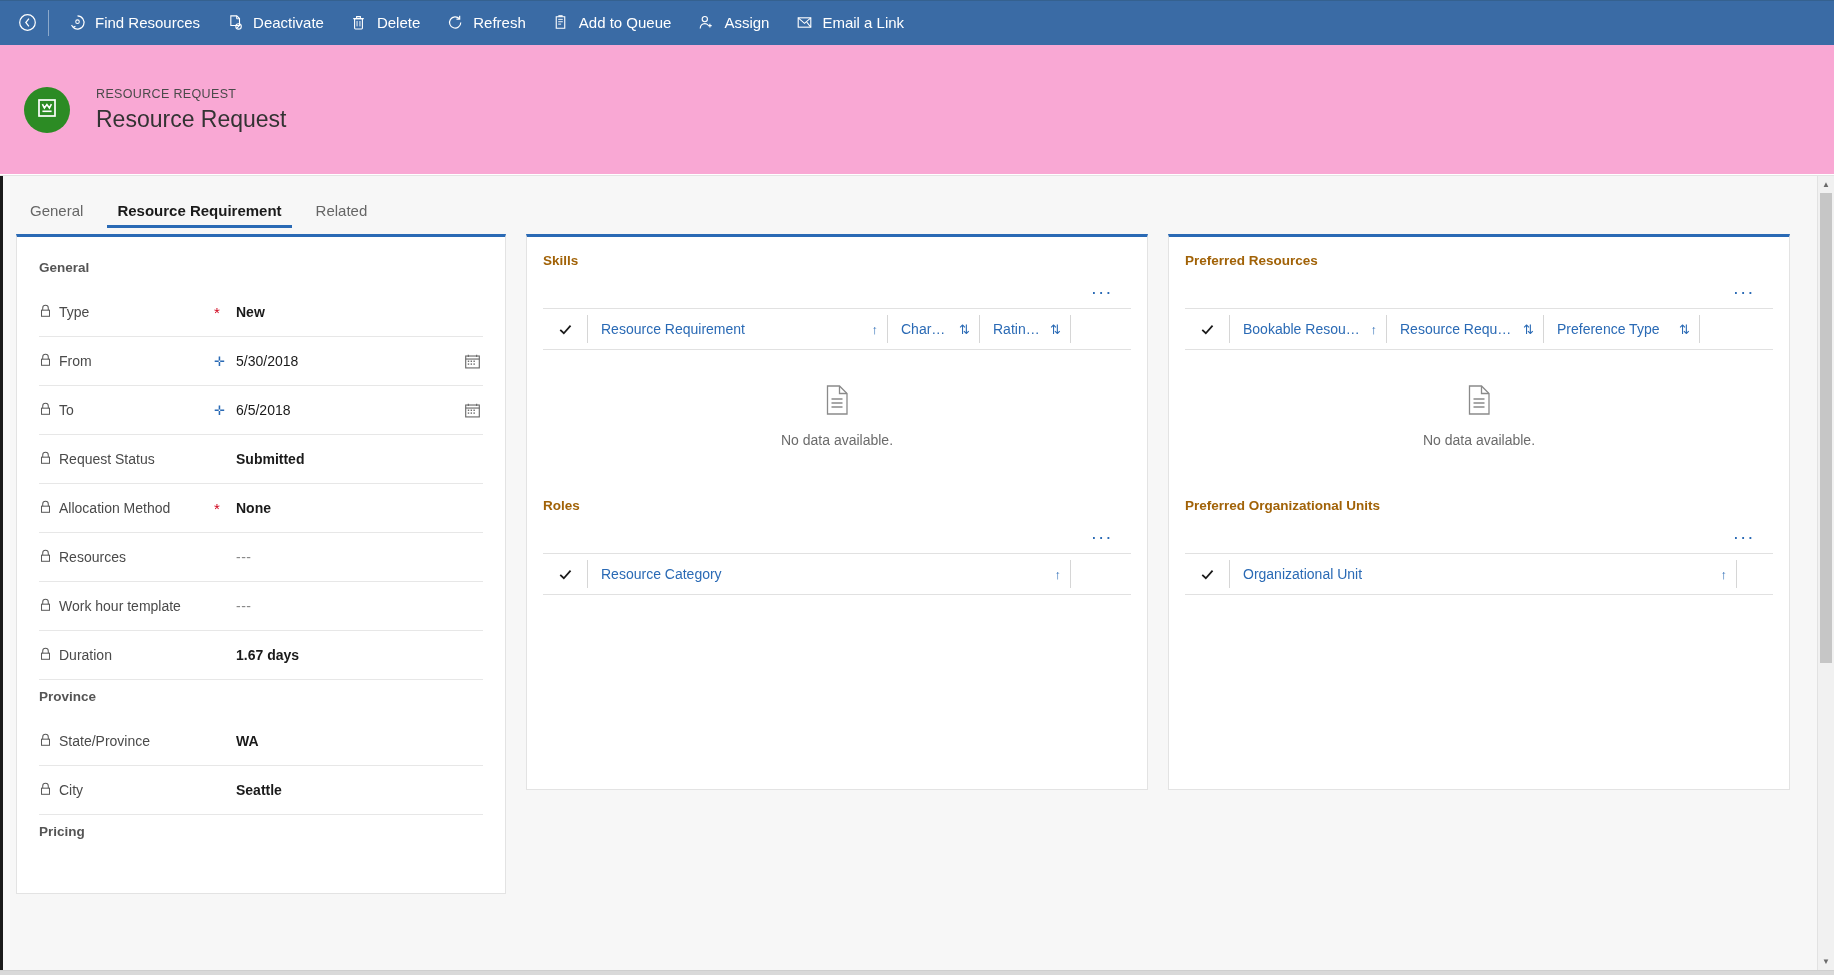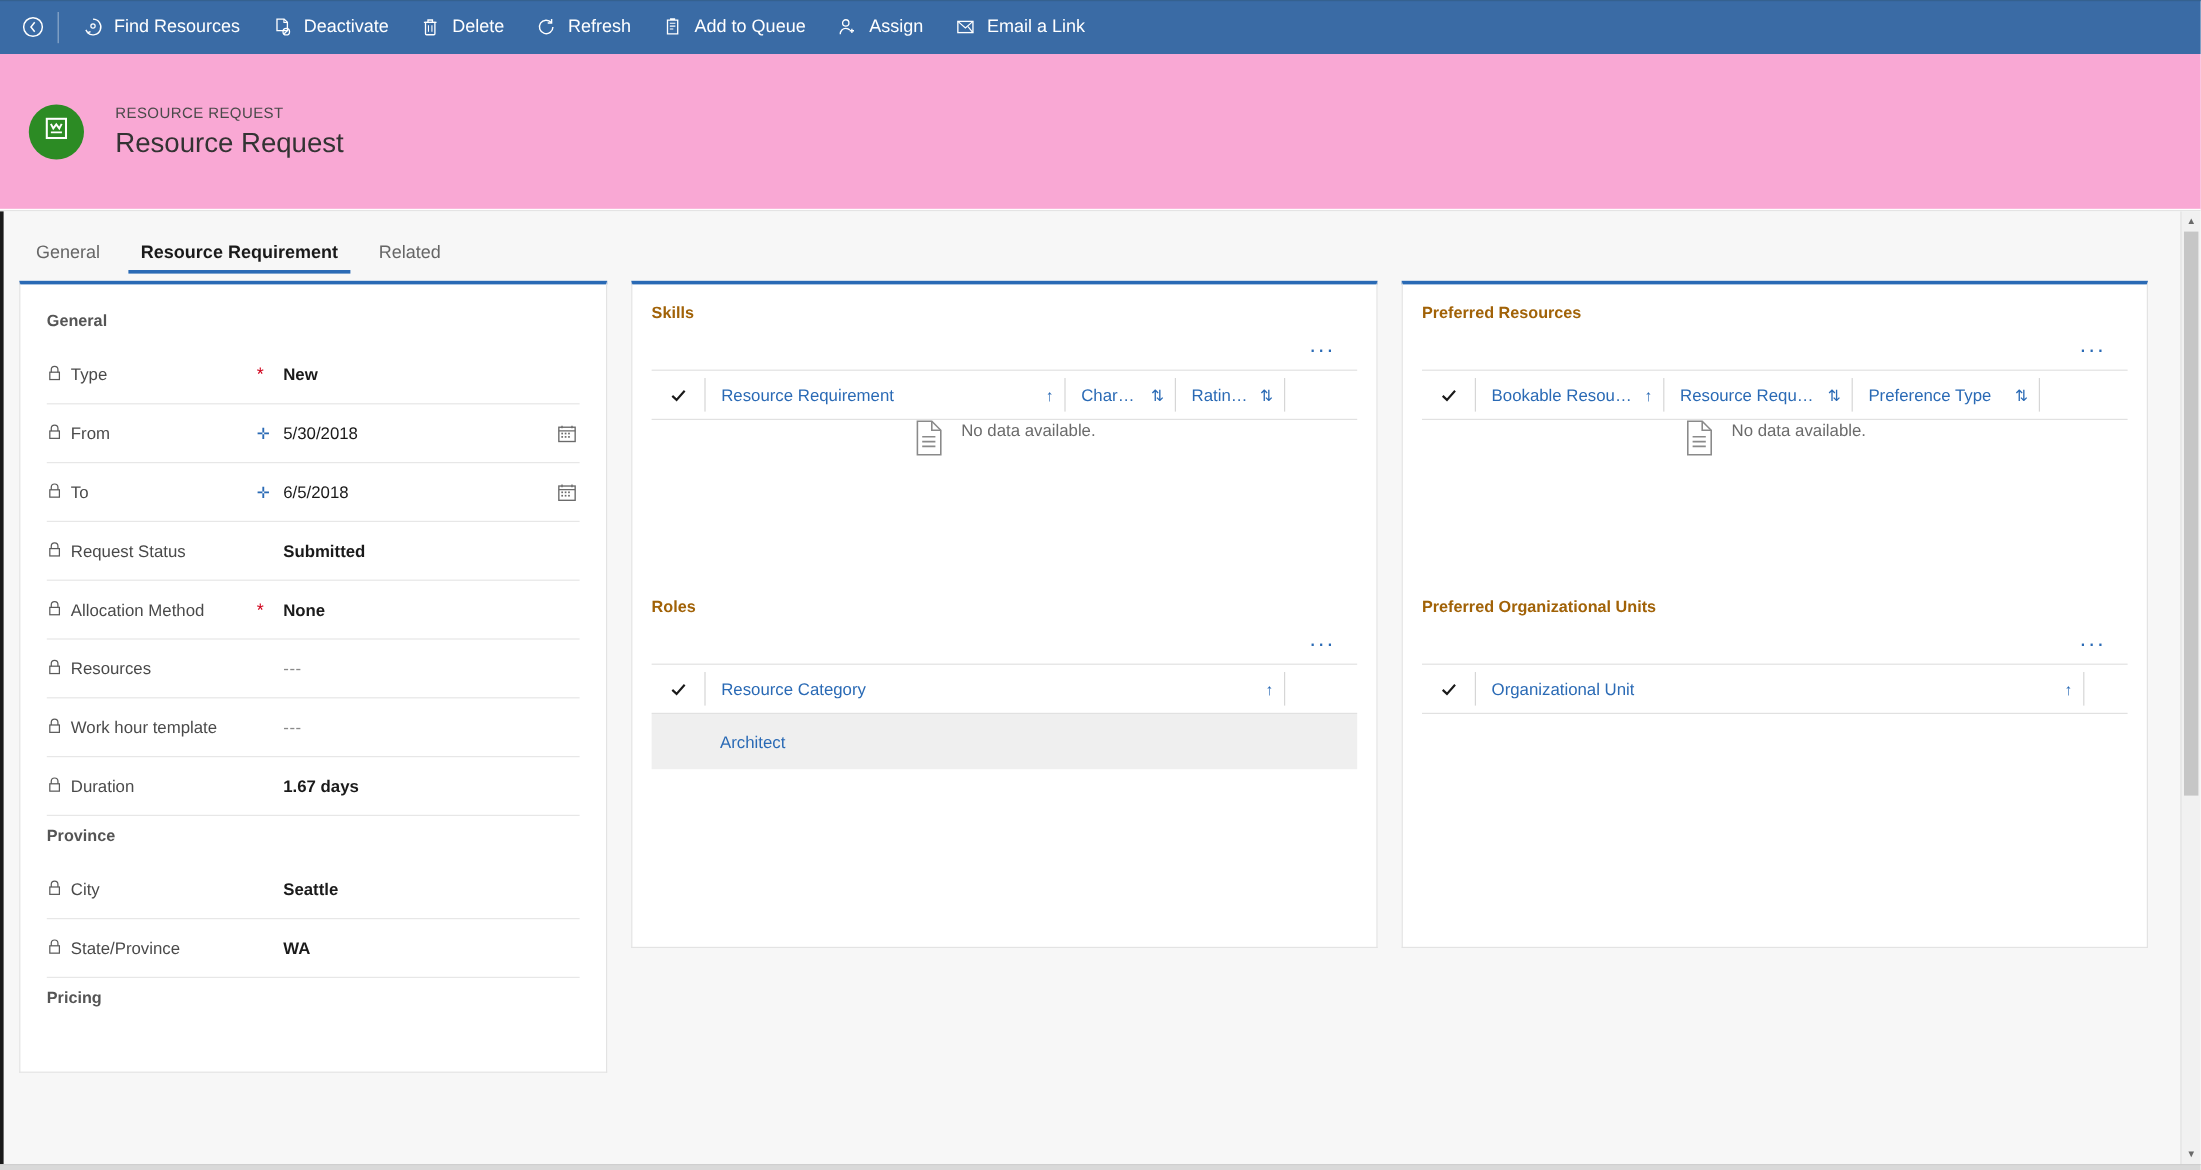--- a/index.html
+++ b/index.html
@@ -225,21 +225,22 @@
     padding: 0 9px 0 13px;
     cursor: pointer;
     overflow: hidden;
     white-space: nowrap;
   }
   .sg-col .lab { overflow: hidden; text-overflow: ellipsis; }
   .sg-col .srt { margin-left: 10px; font-size: 13px; flex: 0 0 auto; }
   .sg-empty {
     height: 132px;
     display: flex;
-    flex-direction: row;
+    flex-direction: column;
+    align-items: center;
     justify-content: center;
     gap: 13px;
   }
   .sg-empty-text { font-size: 14px; color: #6b6b6b; }
   .sg-row {
     display: flex;
     align-items: center;
     height: 46px;
     background: #efefef;
     font-size: 14px;
@@ -541,36 +542,36 @@
 
         <div class="sect-title">Province</div>
 
 
         <div class="frow">
           <div class="flabel">
             <span><svg width="13" height="14" viewBox="0 0 14 15">
                   <path d="M4 6.6V4.4a3 3 0 0 1 6 0v2.2" fill="none" stroke="#5a5a5a" stroke-width="1.1"></path>
                   <rect x="2.7" y="6.6" width="8.6" height="6.6" fill="none" stroke="#5a5a5a" stroke-width="1.1"></rect>
                 </svg></span>
+            <span>State/Province</span>
+          </div>
+          <div class="req-star"></div>
+          <div class="fvalue bold">WA</div>
+        </div>
+
+        <div class="frow">
+          <div class="flabel">
+            <span><svg width="13" height="14" viewBox="0 0 14 15">
+                  <path d="M4 6.6V4.4a3 3 0 0 1 6 0v2.2" fill="none" stroke="#5a5a5a" stroke-width="1.1"></path>
+                  <rect x="2.7" y="6.6" width="8.6" height="6.6" fill="none" stroke="#5a5a5a" stroke-width="1.1"></rect>
+                </svg></span>
             <span>City</span>
           </div>
           <div class="req-star"></div>
           <div class="fvalue bold">Seattle</div>
-        </div>
-
-        <div class="frow">
-          <div class="flabel">
-            <span><svg width="13" height="14" viewBox="0 0 14 15">
-                  <path d="M4 6.6V4.4a3 3 0 0 1 6 0v2.2" fill="none" stroke="#5a5a5a" stroke-width="1.1"></path>
-                  <rect x="2.7" y="6.6" width="8.6" height="6.6" fill="none" stroke="#5a5a5a" stroke-width="1.1"></rect>
-                </svg></span>
-            <span>State/Province</span>
-          </div>
-          <div class="req-star"></div>
-          <div class="fvalue bold">WA</div>
         </div>
 
         <div class="sect-title">Pricing</div>
       </div>
     </div>
 
     <div class="card card-mid">
 
       <div class="sg">
         <div class="sg-title">Skills</div>
@@ -621,23 +622,20 @@
             <svg width="15" height="15" viewBox="0 0 16 16">
                 <path d="M2.4 8.4 L6.2 12 L13.4 3.9" fill="none" stroke="#1a1a1a" stroke-width="1.9"></path>
               </svg>
           </div>
           <div class="sg-col" style="width:484px;border-right:1px solid #d6d6d6">
             <span class="lab">Resource Category</span>
             <span class="srt">↑</span>
           </div>
         </div>
 
-        <div class="sg-row">
-          <div class="cell">Architect</div>
-        </div>
       </div>
     </div>
 
     <div class="card card-right">
 
       <div class="sg">
         <div class="sg-title">Preferred Resources</div>
         <div class="sg-cmdrow">
           <div class="ellipsis-btn">...</div>
         </div>

